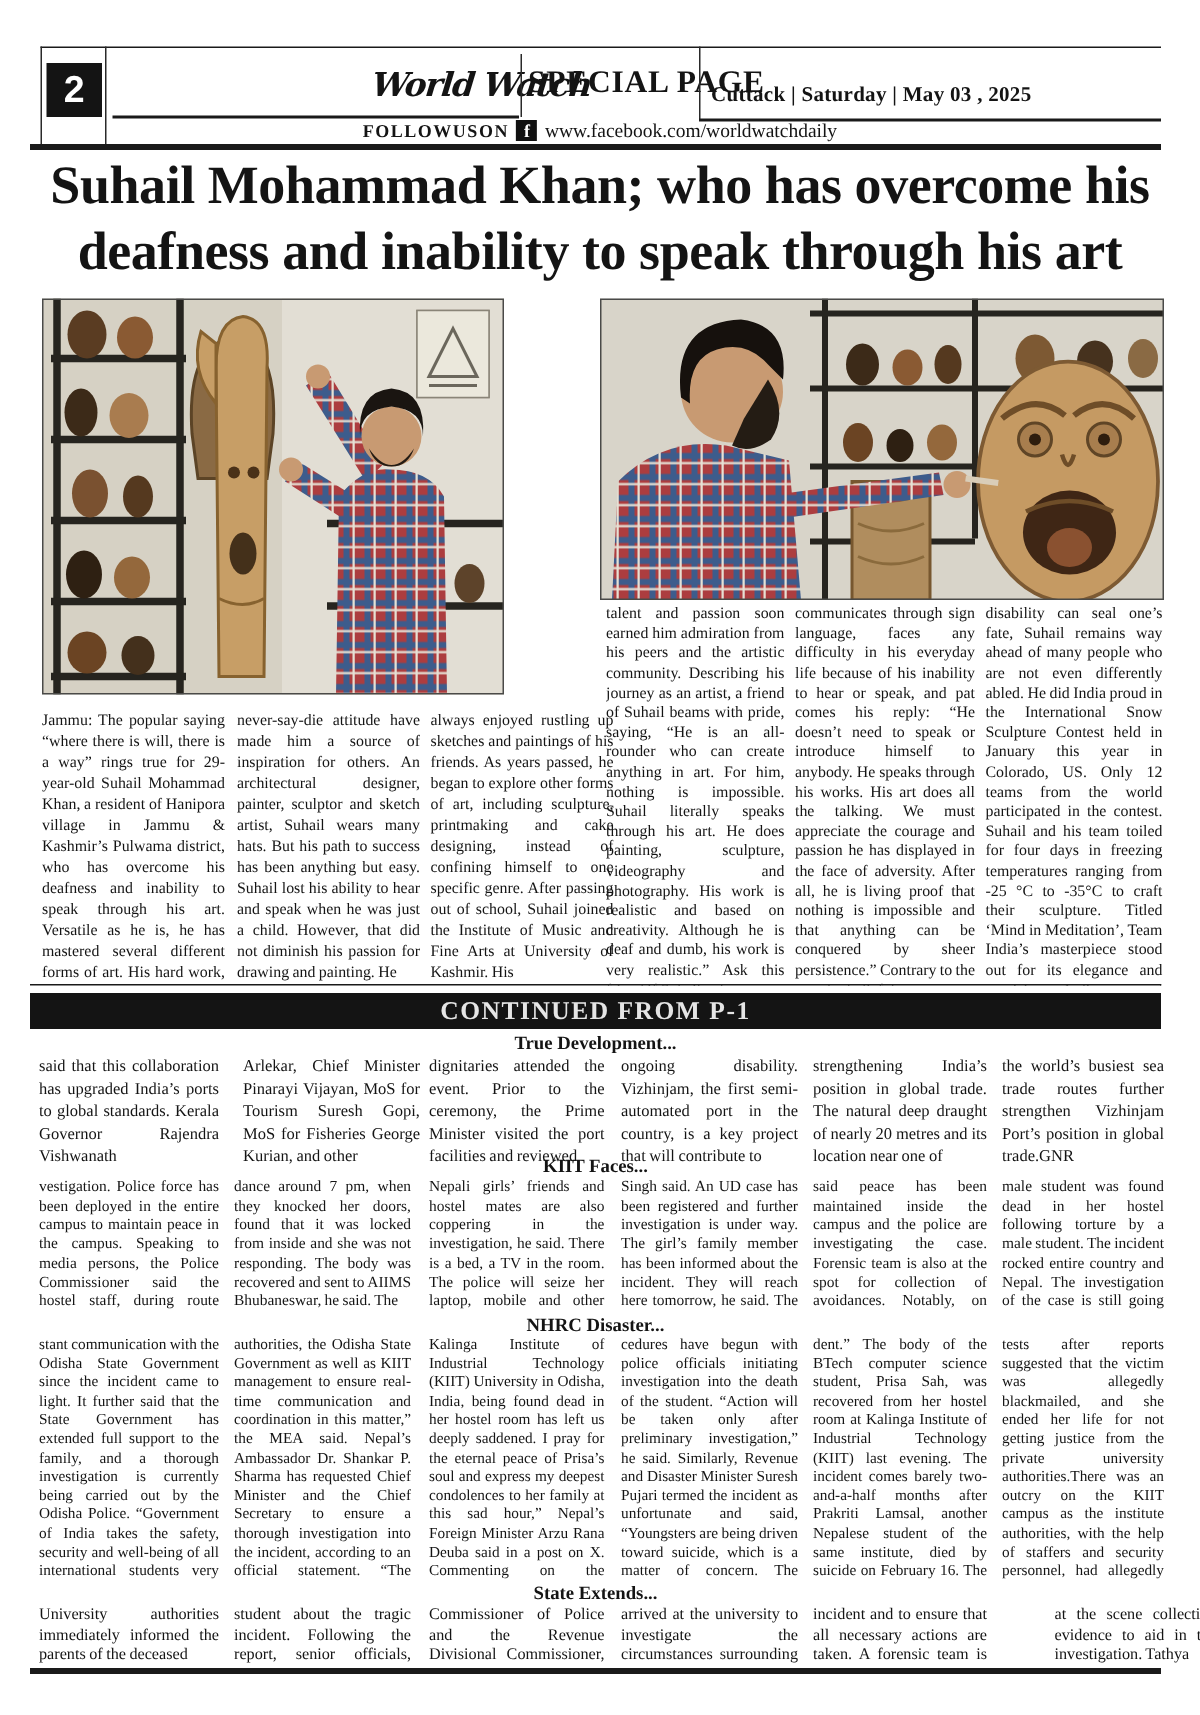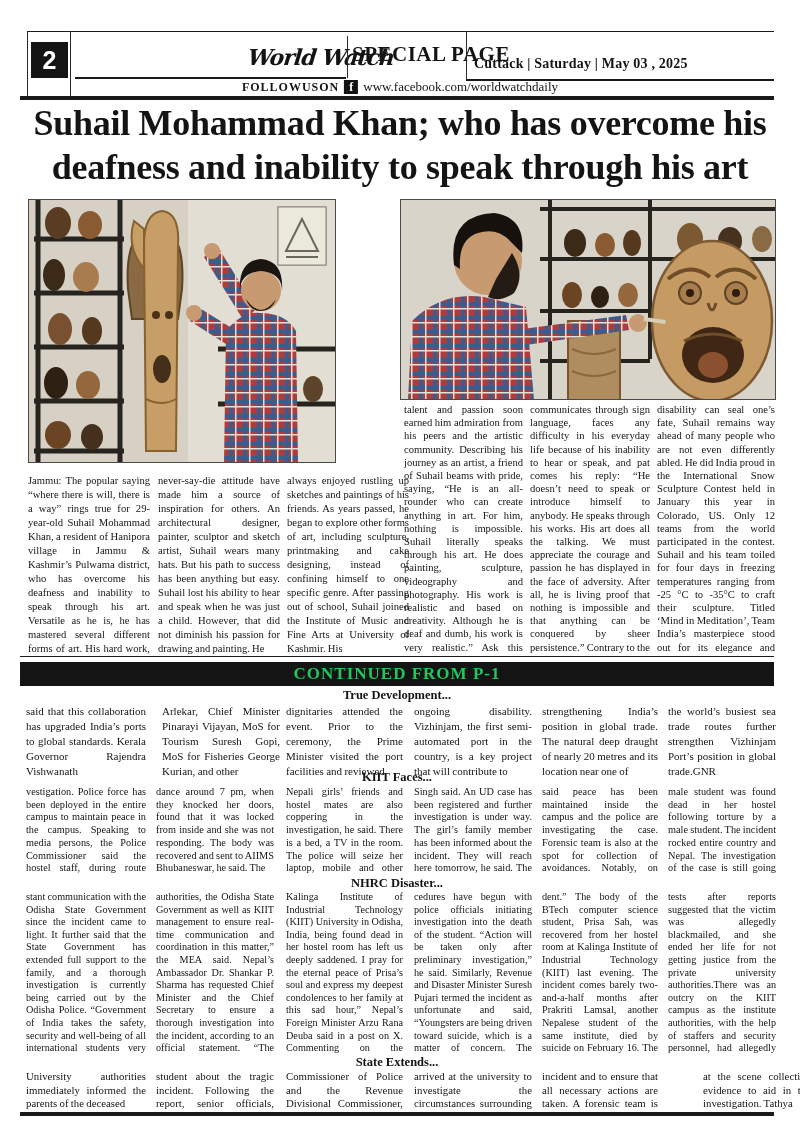--- a/index.html
+++ b/index.html
@@ -24,21 +24,21 @@
   .fb-url{font-size:13px;}
   .headline{position:absolute;left:20px;top:102px;width:760px;text-align:center;
             font-weight:bold;font-size:36px;line-height:1.22;letter-spacing:-.3px;}
   .jcol{position:absolute;text-align:justify;overflow:hidden;word-spacing:-.4px;}
   .f-art{font-size:10.6px;line-height:13.2px;}
   .tall{line-height:14px;}
   .f-td{font-size:11px;line-height:14.9px;}
   .f-kiit{font-size:10.3px;line-height:12.7px;}
   .f-nhrc{font-size:10.2px;line-height:12.6px;}
   .f-state{font-size:10.8px;line-height:13.5px;}
-  .banner{position:absolute;left:20px;top:662px;width:754px;height:24px;background:#141414;color:#22c55e;
+  .banner{position:absolute;left:20px;top:662px;width:754px;height:24px;background:#141414;color:#e5e5e5;
           text-align:center;font-weight:bold;font-size:17px;letter-spacing:1px;line-height:24px;}
   .sec-title{position:absolute;left:20px;width:754px;text-align:center;font-weight:bold;font-size:12.5px;}
   .photo{position:absolute;}
 </style>
 </head>
 <body>
 
 <div class="page">
 
   <div class="rule" style="left:27px;top:31px;width:747px;height:1px;"></div>

